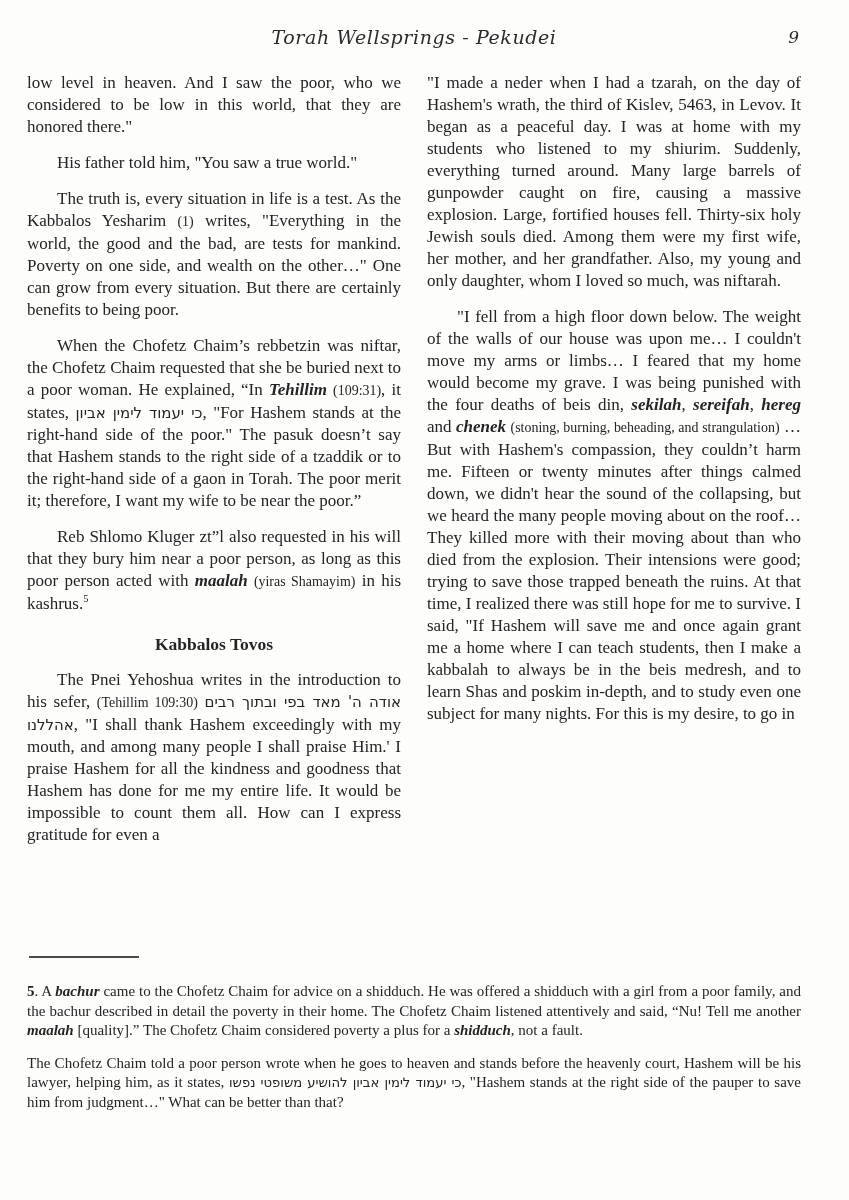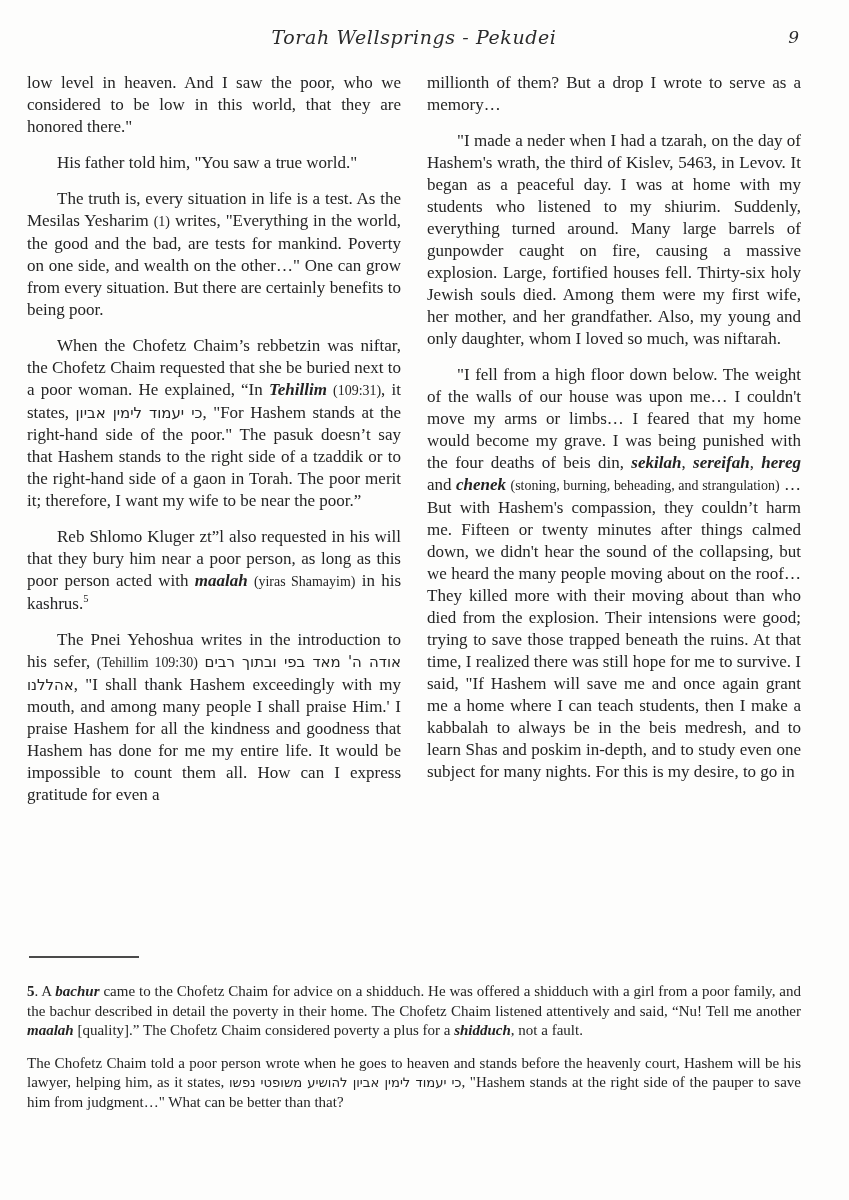--- a/index.html
+++ b/index.html
@@ -105,27 +105,27 @@
 
   <div class="header">
     <span class="title">Torah Wellsprings - Pekudei</span>
     <span class="page-num">9</span>
   </div>
 
   <div class="columns">
     <div class="column">
         <p><span>low level in heaven. And I saw the poor, who we considered to be low in this world, that they are honored there."</span></p>
         <p><span>His father told him, "You saw a true world."</span></p>
-        <p><span>The truth is, every situation in life is a test. As the Mesilas Yesharim </span><span class="run-sm">(1)</span><span> writes, "Everything in the world, the good and the bad, are tests for mankind. Poverty on one side, and wealth on the other…" One can grow from every situation. But there are certainly benefits to being poor.</span></p>
+        <p><span>The truth is, every situation in life is a test. As the Kabbalos Yesharim </span><span class="run-sm">(1)</span><span> writes, "Everything in the world, the good and the bad, are tests for mankind. Poverty on one side, and wealth on the other…" One can grow from every situation. But there are certainly benefits to being poor.</span></p>
         <p><span>When the Chofetz Chaim’s rebbetzin was niftar, the Chofetz Chaim requested that she be buried next to a poor woman. He explained, “In </span><span class="run-i">Tehillim</span><span> </span><span class="run-sm">(109:31)</span><span>, it states, </span><span class="run-he" dir="rtl">כי יעמוד לימין אביון</span><span>, "For Hashem stands at the right-hand side of the poor." The pasuk doesn’t say that Hashem stands to the right side of a tzaddik or to the right-hand side of a gaon in Torah. The poor merit it; therefore, I want my wife to be near the poor.”</span></p>
         <p><span>Reb Shlomo Kluger zt”l also requested in his will that they bury him near a poor person, as long as this poor person acted with </span><span class="run-i">maalah</span><span> </span><span class="run-sm">(yiras Shamayim)</span><span> in his kashrus.</span><span class="run-sup">5</span></p>
+        <h3 class="col-heading">Kabbalos Tovos</h3>
         <p><span>The Pnei Yehoshua writes in the introduction to his sefer, </span><span class="run-sm">(Tehillim 109:30)</span><span> </span><span class="run-he" dir="rtl">אודה ה' מאד בפי ובתוך רבים אהללנו</span><span>, "I shall thank Hashem exceedingly with my mouth, and among many people I shall praise Him.' I praise Hashem for all the kindness and goodness that Hashem has done for me my entire life. It would be impossible to count them all. How can I express gratitude for even a</span></p>
       </div>
     <div class="column">
-        <p><span>millionth of them? But a drop I wrote to serve as a memory…</span></p>
         <p><span>"I made a neder when I had a tzarah, on the day of Hashem's wrath, the third of Kislev, 5463, in Levov. It began as a peaceful day. I was at home with my students who listened to my shiurim. Suddenly, everything turned around. Many large barrels of gunpowder caught on fire, causing a massive explosion. Large, fortified houses fell. Thirty-six holy Jewish souls died. Among them were my first wife, her mother, and her grandfather. Also, my young and only daughter, whom I loved so much, was niftarah.</span></p>
         <p><span>"I fell from a high floor down below. The weight of the walls of our house was upon me… I couldn't move my arms or limbs… I feared that my home would become my grave. I was being punished with the four deaths of beis din, </span><span class="run-i">sekilah</span><span>, </span><span class="run-i">sereifah</span><span>, </span><span class="run-i">hereg</span><span> and </span><span class="run-i">chenek</span><span> </span><span class="run-sm">(stoning, burning, beheading, and strangulation)</span><span> … But with Hashem's compassion, they couldn’t harm me. Fifteen or twenty minutes after things calmed down, we didn't hear the sound of the collapsing, but we heard the many people moving about on the roof… They killed more with their moving about than who died from the explosion. Their intensions were good; trying to save those trapped beneath the ruins. At that time, I realized there was still hope for me to survive. I said, "If Hashem will save me and once again grant me a home where I can teach students, then I make a kabbalah to always be in the beis medresh, and to learn Shas and poskim in-depth, and to study even one subject for many nights. For this is my desire, to go in</span></p>
       </div>
   </div>
 
   <div class="footnotes">
     <div class="fn-sep"></div>
     <div>
         <p><span class="run-b">5</span><span>. A </span><span class="run-i">bachur</span><span> came to the Chofetz Chaim for advice on a shidduch. He was offered a shidduch with a girl from a poor family, and the bachur described in detail the poverty in their home. The Chofetz Chaim listened attentively and said, “Nu! Tell me another </span><span class="run-i">maalah</span><span> [quality].” The Chofetz Chaim considered poverty a plus for a </span><span class="run-i">shidduch</span><span>, not a fault.</span></p>
         <p><span>The Chofetz Chaim told a poor person wrote when he goes to heaven and stands before the heavenly court, Hashem will be his lawyer, helping him, as it states, </span><span class="run-he" dir="rtl">כי יעמוד לימין אביון להושיע משופטי נפשו</span><span>, "Hashem stands at the right side of the pauper to save him from judgment…" What can be better than that?</span></p>

